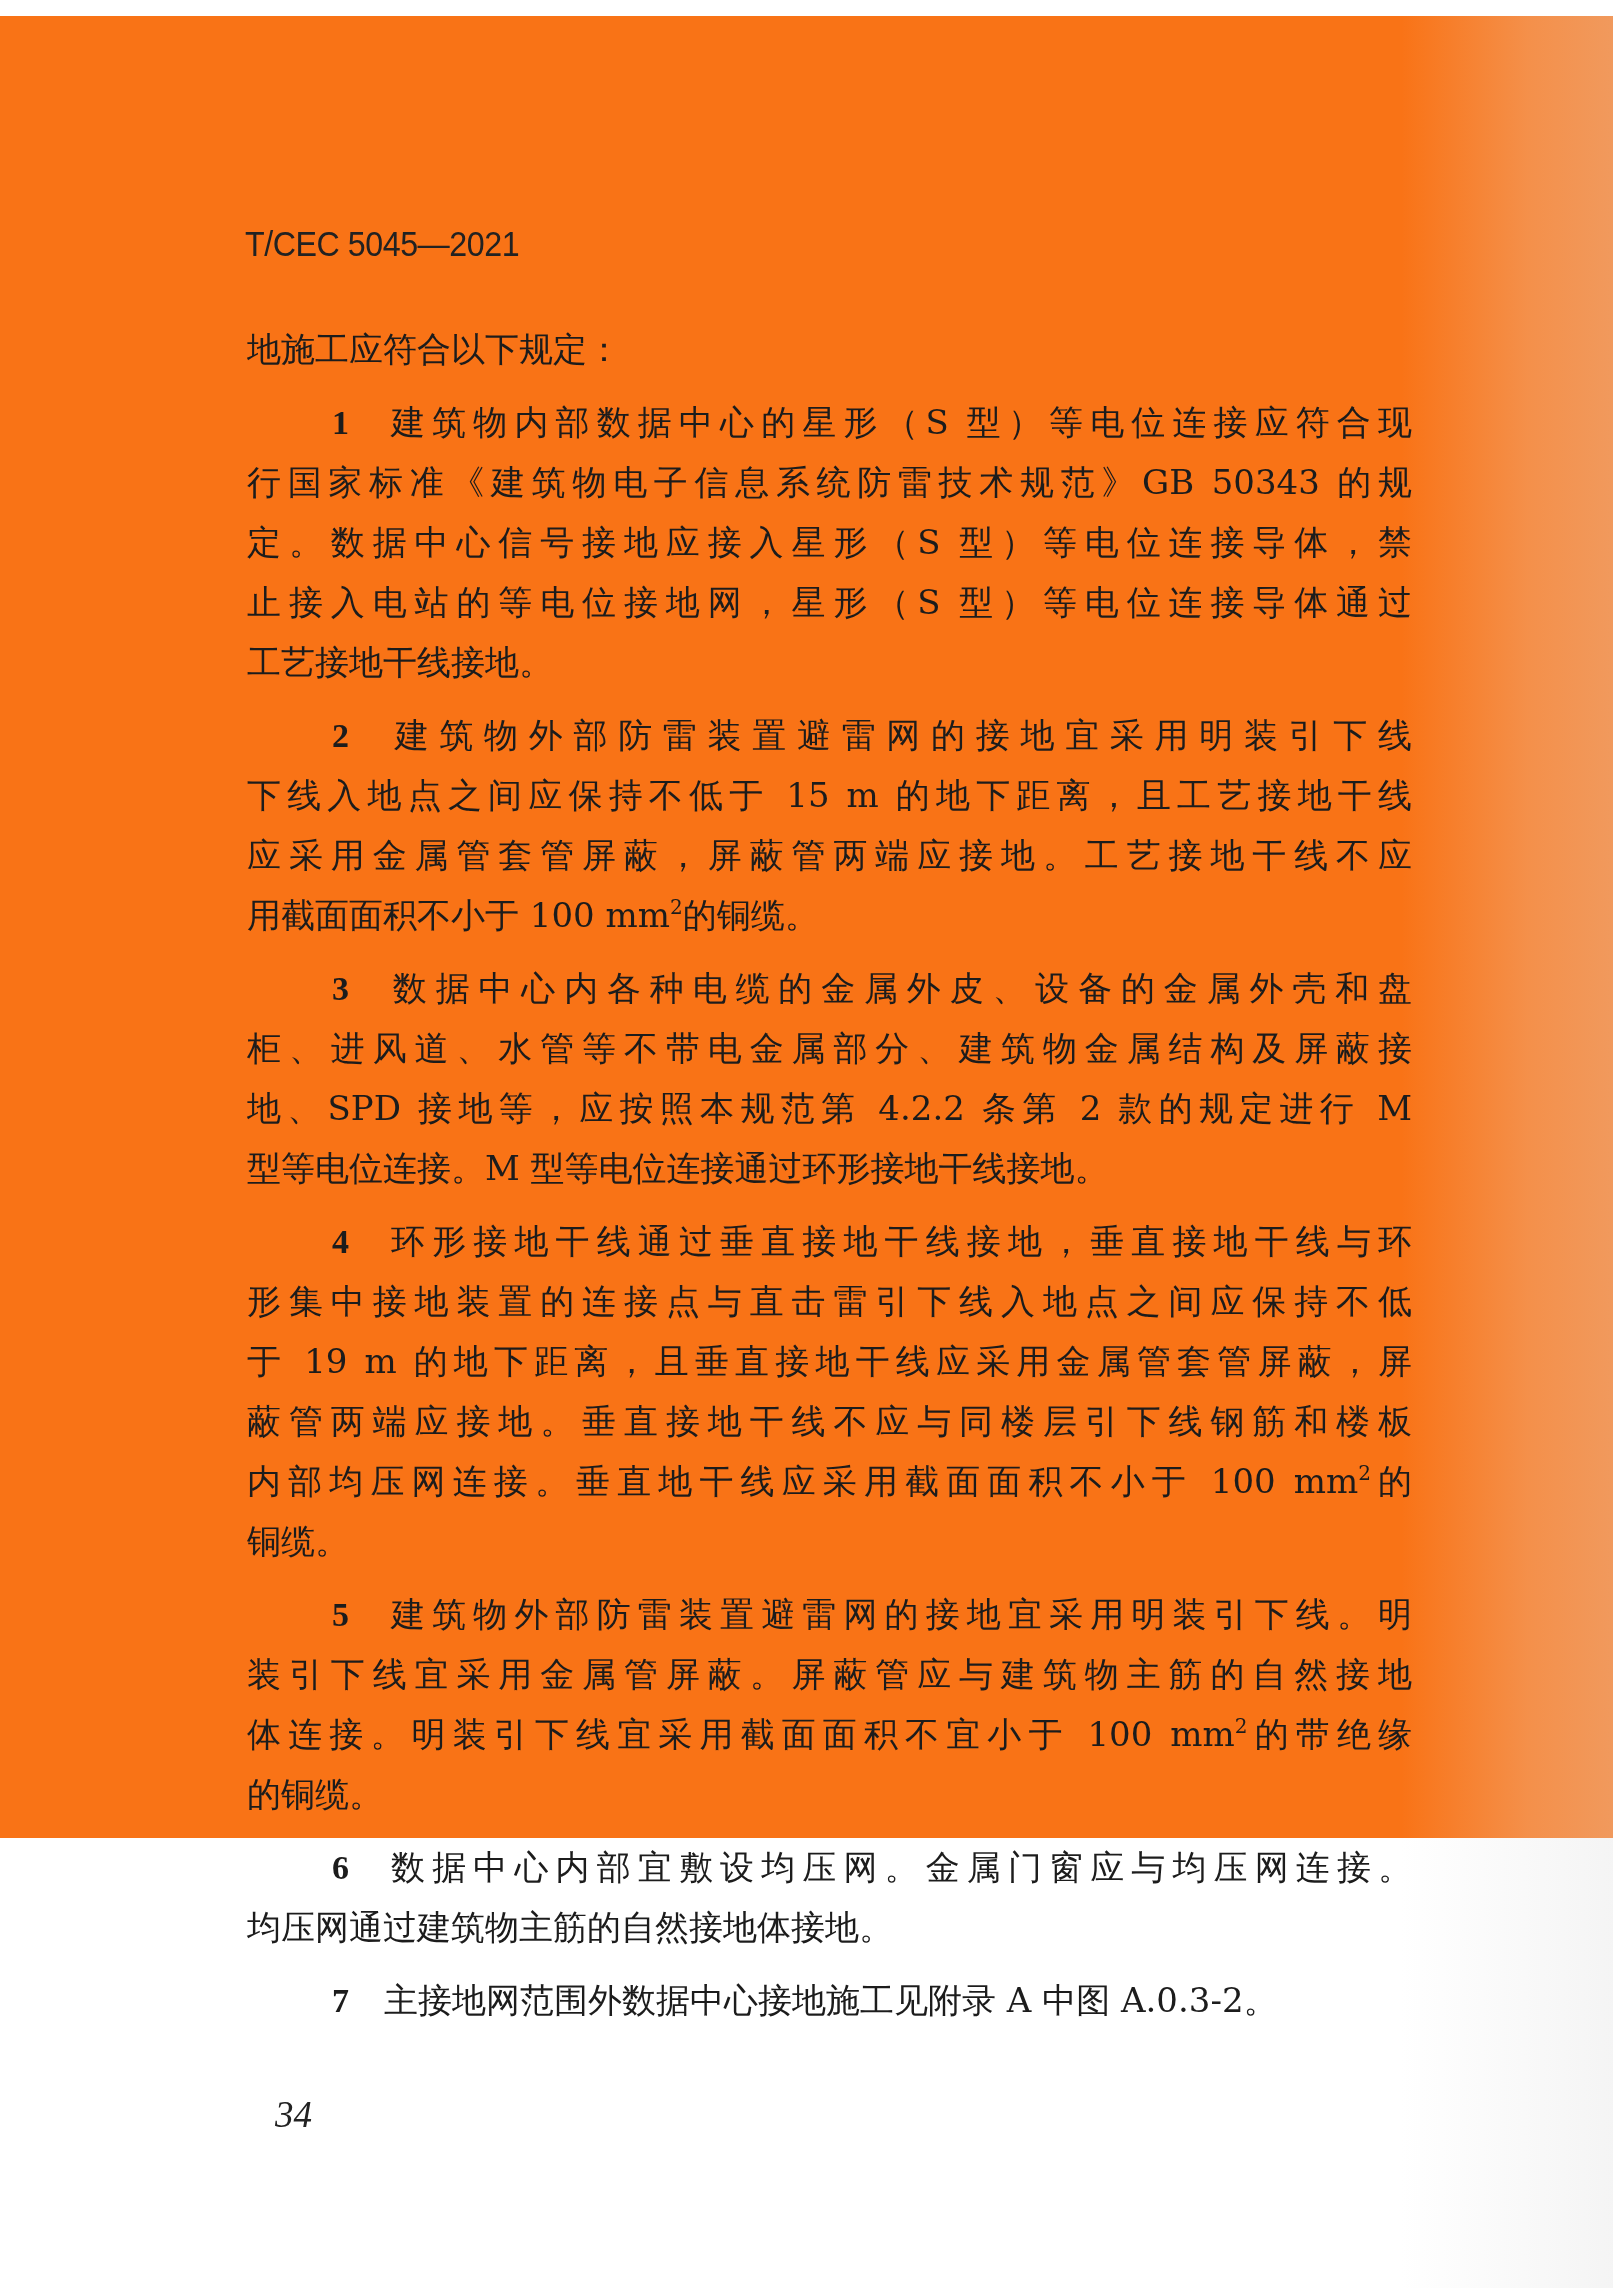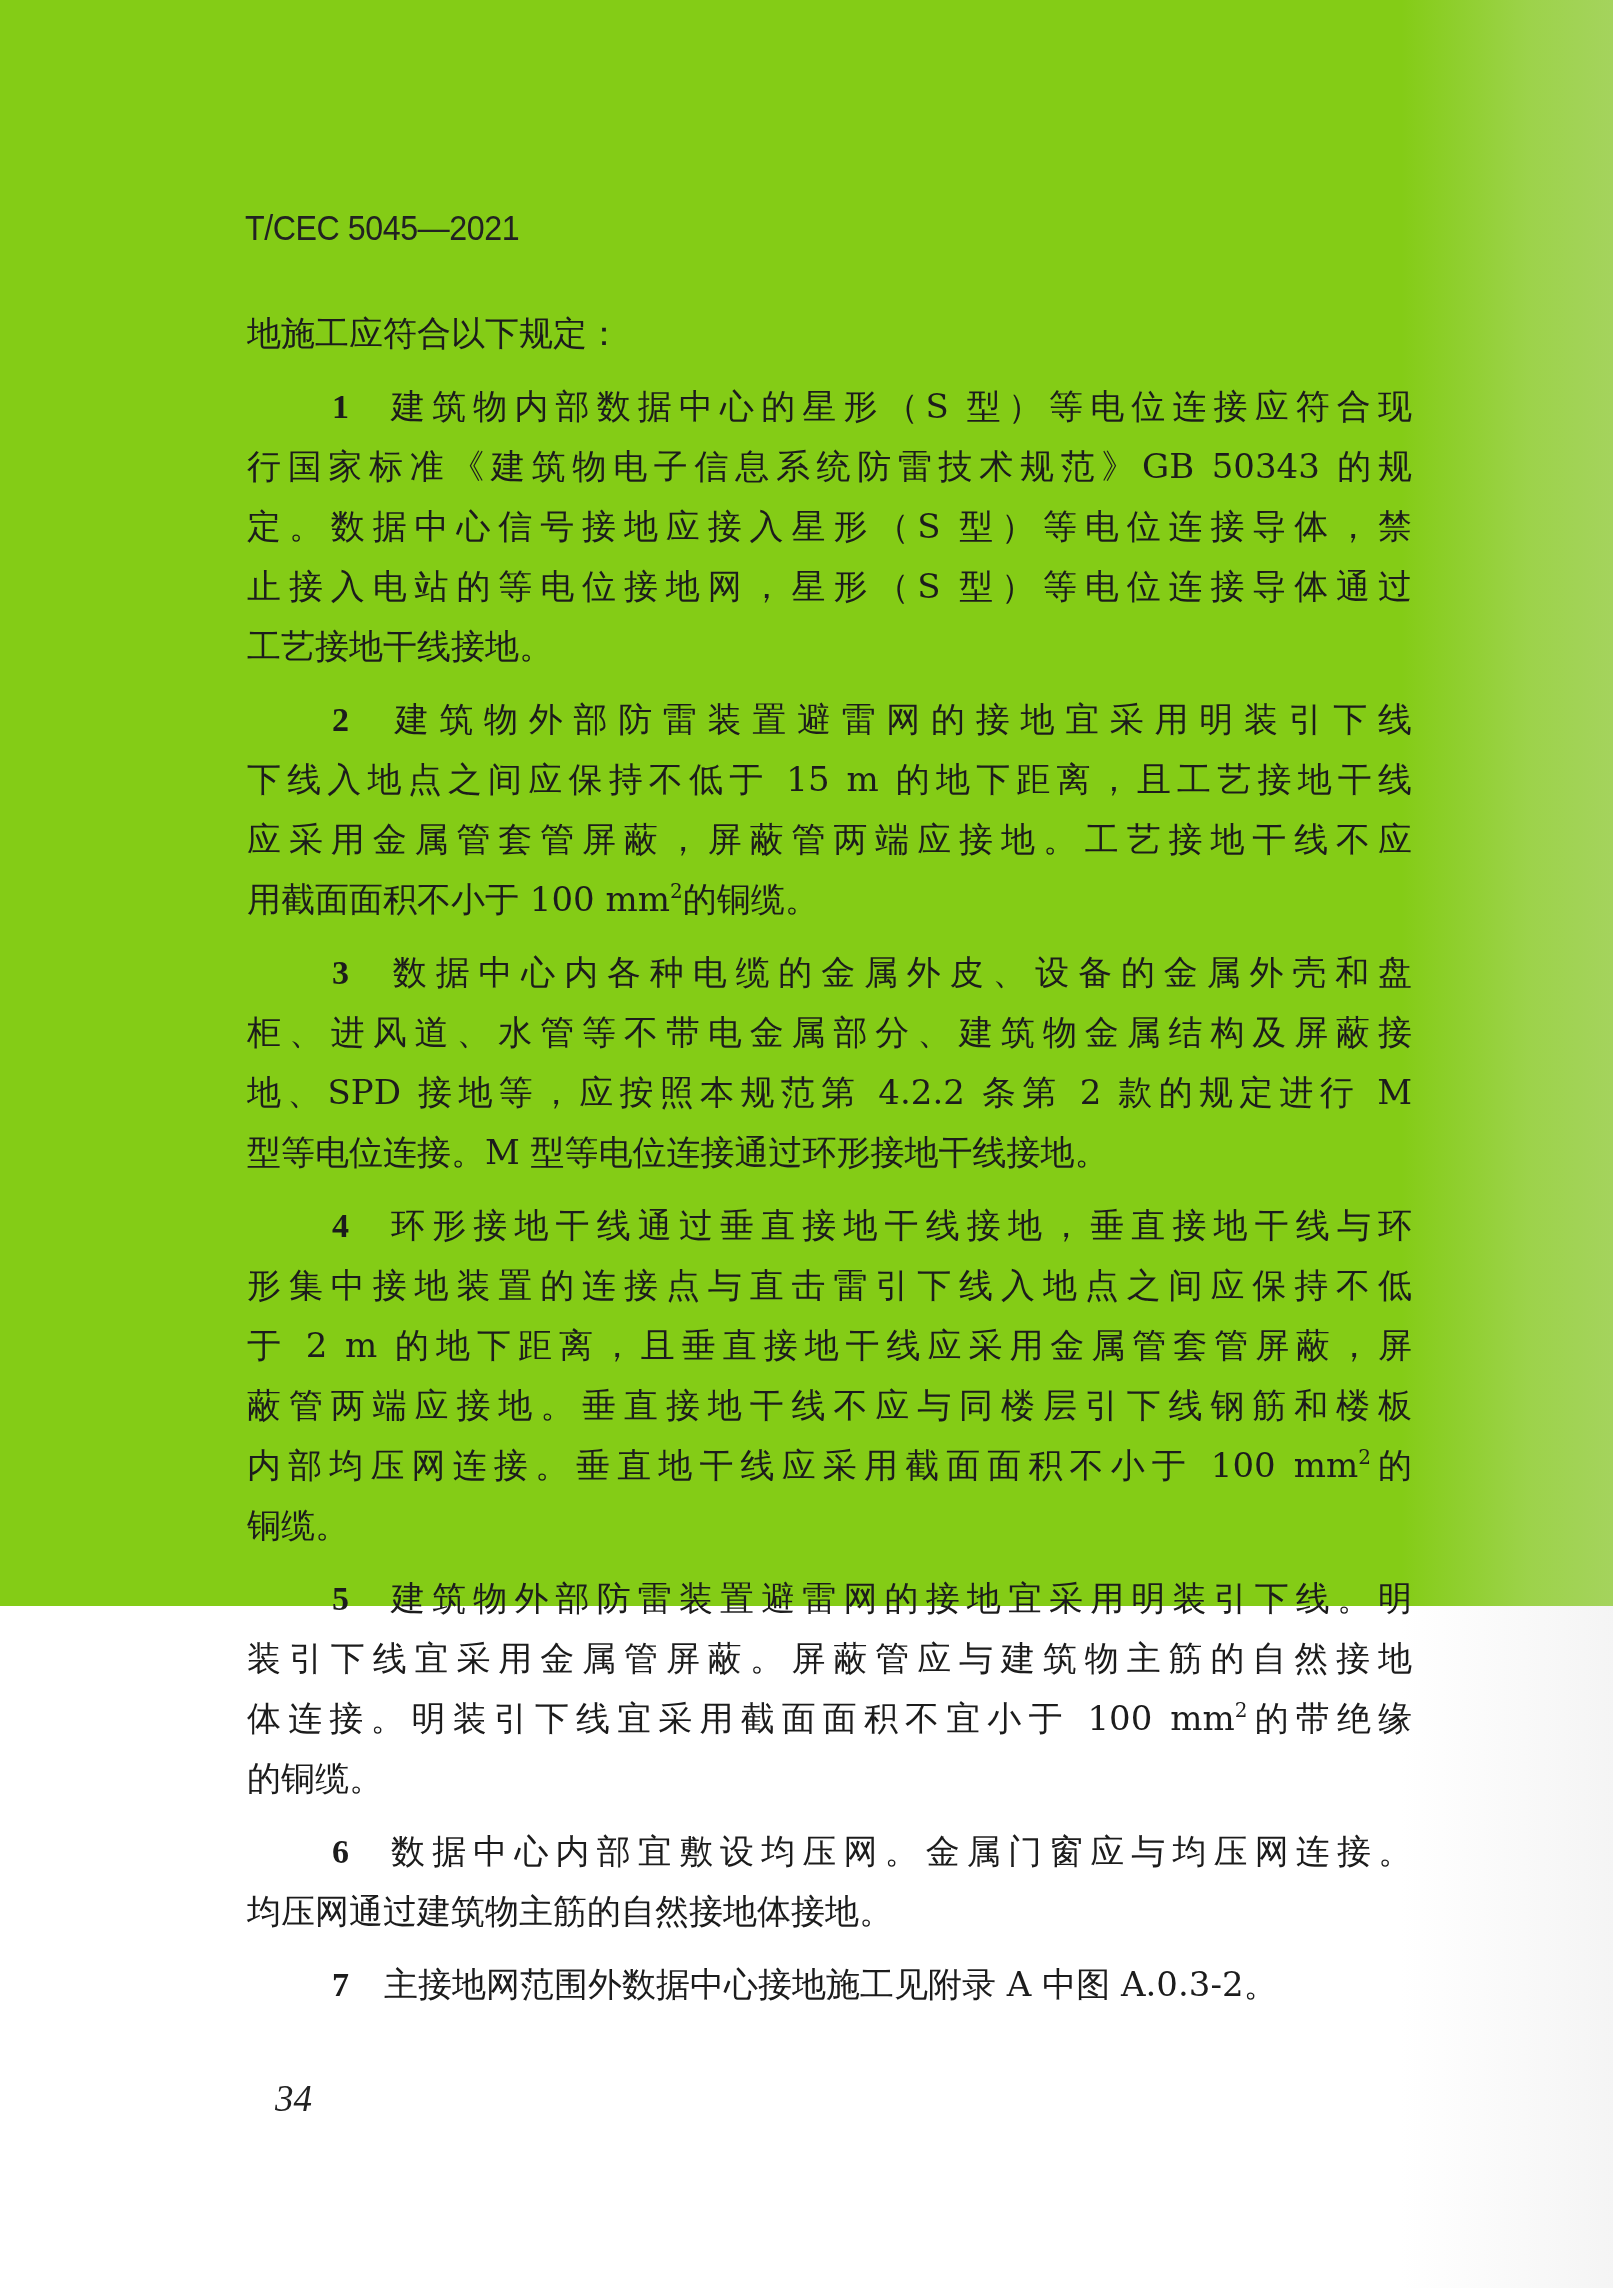--- a/index.html
+++ b/index.html
@@ -10,24 +10,24 @@
     body {
       width: 1613px;
       height: 2289px;
       position: relative;
       overflow: hidden;
       font-family: "DejaVu Serif", "Liberation Serif", serif;
       color: #1a1a1a;
     }
     .page {
       position: absolute;
-      left: 0; top: 0;
+      left: 0; top: 16px;
       width: 1613px;
-      height: 1606px;
-      background: #84cc16;
+      height: 1822px;
+      background: #f97316;
     }
     .scan-shadow {
       position: absolute;
       right: 0;
       top: 0;
       width: 212px;
       height: 2289px;
       background: linear-gradient(to right, rgba(255,255,255,0) 0%, rgba(230,230,230,0.25) 60%, rgba(225,225,225,0.35) 100%);
     }
     .header {
@@ -118,21 +118,21 @@
     <div class="para">
       <span class="line"><span class="item-num">3</span><span>数据中心内各种电缆的金属外皮、设备的金属外壳和盘</span></span>
       <span class="line">柜、进风道、水管等不带电金属部分、建筑物金属结构及屏蔽接</span>
       <span class="line">地、SPD 接地等，应按照本规范第 4.2.2 条第 2 款的规定进行 M</span>
       <span class="line last">型等电位连接。M 型等电位连接通过环形接地干线接地。</span>
     </div>
 
     <div class="para">
       <span class="line"><span class="item-num">4</span><span>环形接地干线通过垂直接地干线接地，垂直接地干线与环</span></span>
       <span class="line">形集中接地装置的连接点与直击雷引下线入地点之间应保持不低</span>
-      <span class="line">于 2 m 的地下距离，且垂直接地干线应采用金属管套管屏蔽，屏</span>
+      <span class="line">于 19 m 的地下距离，且垂直接地干线应采用金属管套管屏蔽，屏</span>
       <span class="line">蔽管两端应接地。垂直接地干线不应与同楼层引下线钢筋和楼板</span>
       <span class="line"><span>内部均压网连接。垂直地干线应采用截面面积不小于 100 mm</span><sup>2</sup><span>的</span></span>
       <span class="line last">铜缆。</span>
     </div>
 
     <div class="para">
       <span class="line"><span class="item-num">5</span><span>建筑物外部防雷装置避雷网的接地宜采用明装引下线。明</span></span>
       <span class="line">装引下线宜采用金属管屏蔽。屏蔽管应与建筑物主筋的自然接地</span>
       <span class="line"><span>体连接。明装引下线宜采用截面面积不宜小于 100 mm</span><sup>2</sup><span>的带绝缘</span></span>
       <span class="line last">的铜缆。</span>

